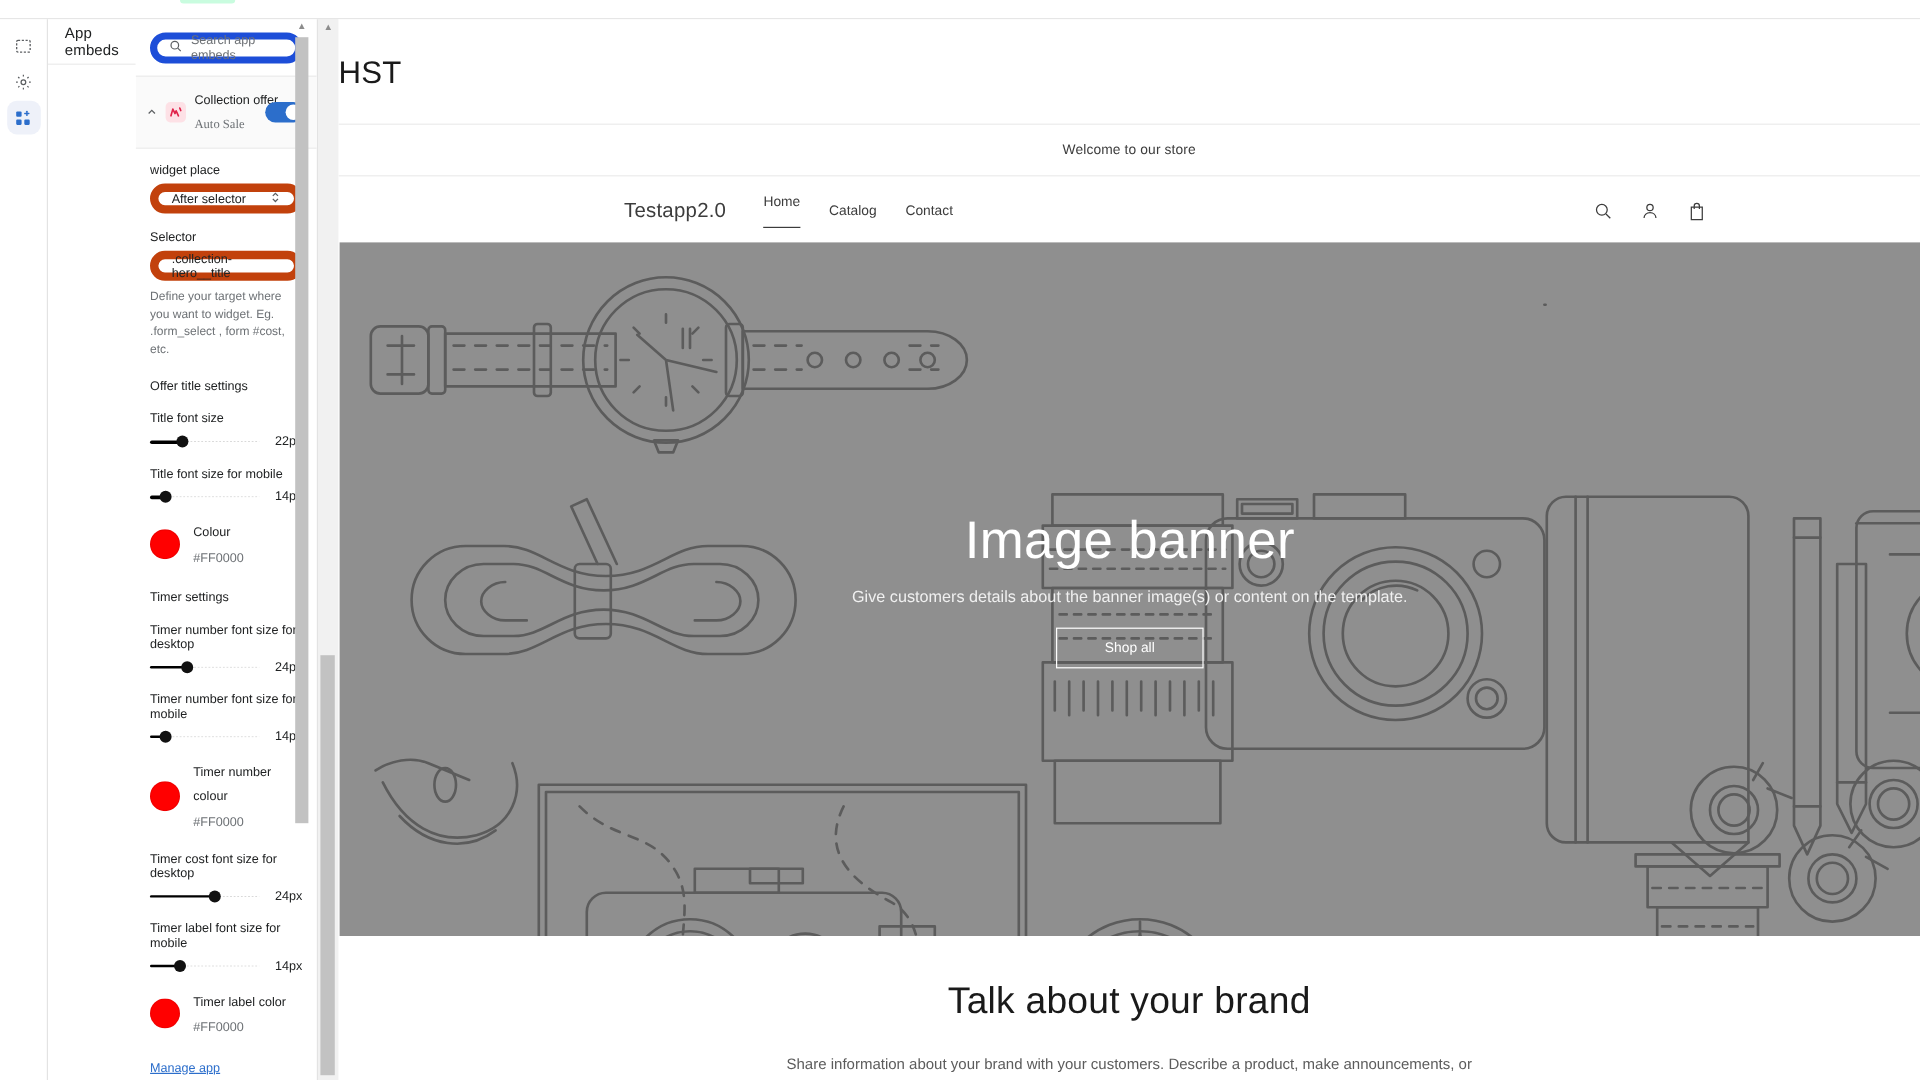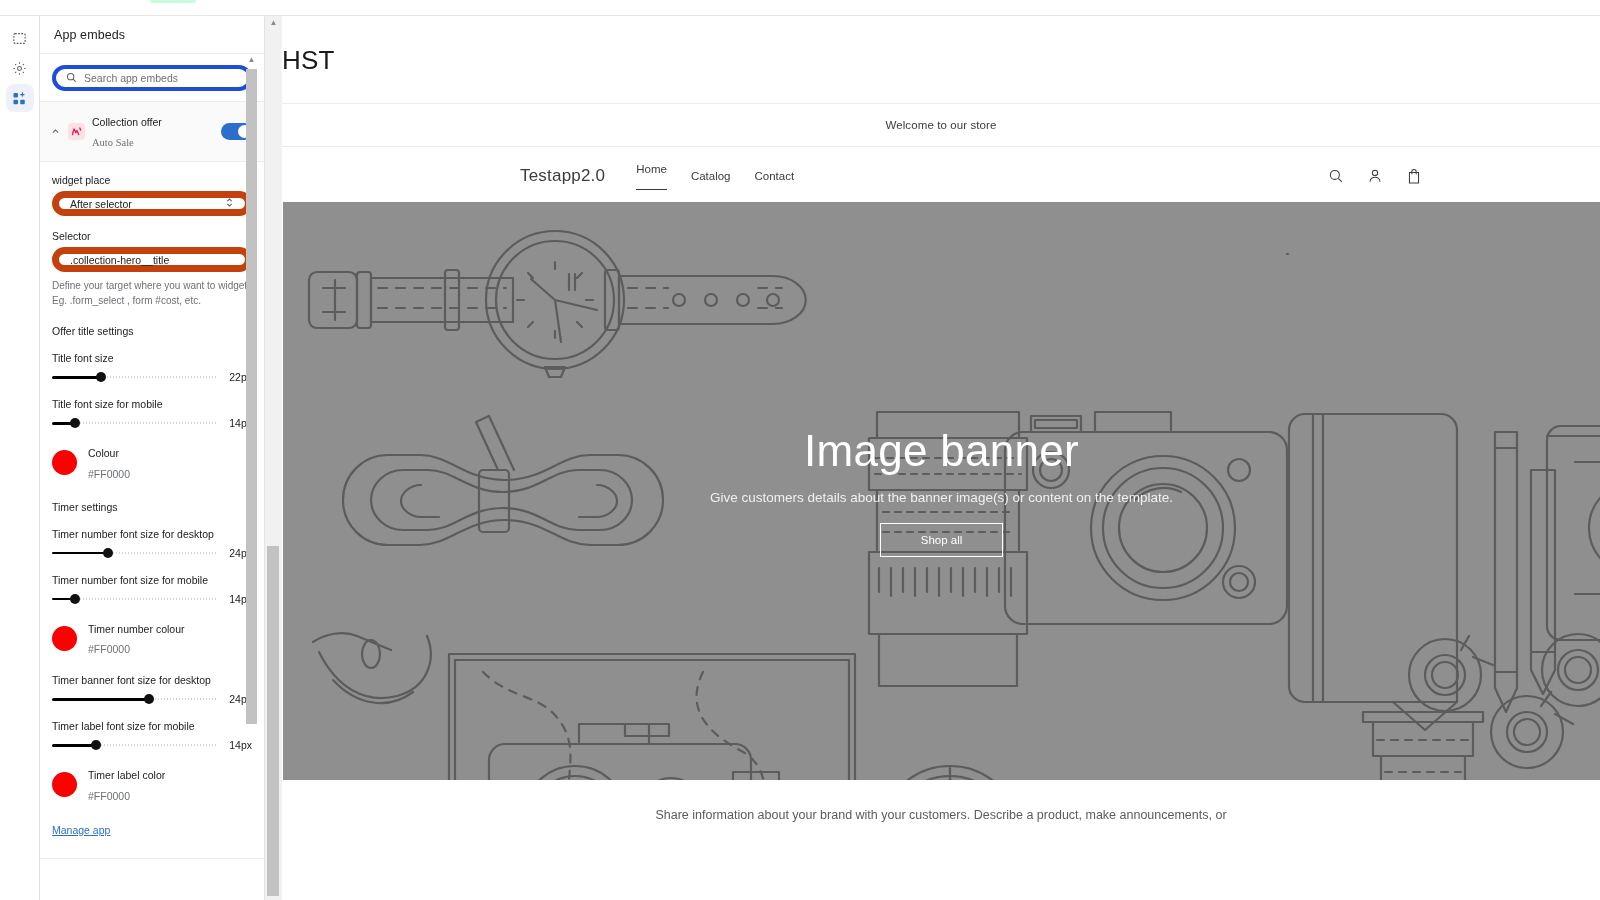--- a/index.html
+++ b/index.html
@@ -32,33 +32,33 @@
     width:28px; height:28px; border-radius:8px;
     display:flex; align-items:center; justify-content:center;
     cursor:pointer; color:#5c5f62;
   }
   .rail-btn.active { background:#eef1f9; color:#2c6ecb; }
 
   
   .panel {
     position:absolute; left:40px; top:16px; width:225px; height:884px;
     background:#ffffff; border-right:1px solid #e3e3e3;
-    display:flex; flex-direction:column;
+    display:flex; flex-direction:row;
   }
   .panel-head {
     height:38px; flex:0 0 38px; display:flex; align-items:center;
     padding:0 14px; border-bottom:1px solid #ececec;
   }
   .panel-head-title { font-size:12.5px; color:#202223; letter-spacing:.1px; }
 
   .panel-scroll { flex:1 1 auto; overflow:hidden; position:relative; }
 
   .search-wrap { padding:11px 12px 10px 12px; }
   .search-box {
-    height:26px; border:4px solid #1d4ed8; border-radius:14px;
+    height:26px; border:6px solid #1d4ed8; border-radius:14px;
     display:flex; align-items:center; gap:7px; padding:0 10px; background:#fff;
   }
   .search-box .ph { font-size:10.5px; color:#6d7175; }
 
   .embed-row {
     display:flex; align-items:center; gap:7px;
     padding:9px 11px 10px 9px; border-top:1px solid #ececec; border-bottom:1px solid #ececec;
     background:#fafafa;
   }
   .caret { width:12px; color:#5c5f62; display:flex; align-items:center; justify-content:center; cursor:pointer; }
@@ -305,21 +305,21 @@
         </div>
 
         <div class="color-row">
           <span class="swatch" style="background:#FF0000"></span>
           <span class="color-texts">
             <span class="color-name">Timer number colour</span><br>
             <span class="color-hex">#FF0000</span>
           </span>
         </div>
 
-        <div class="slider-label">Timer banner font size for desktop</div>
+        <div class="slider-label">Timer cost font size for desktop</div>
         <div class="slider-row">
           <div class="slider">
             <div class="track-dot"></div>
             <div class="track-fill" style="width:59%"></div>
             <div class="knob" style="left:calc(59% - 5px)"></div>
           </div>
           <span class="slider-value">24px</span>
         </div>
 
         <div class="slider-label">Timer label font size for mobile</div>
@@ -528,16 +528,17 @@
       </svg>
 
       <div class="banner-copy">
         <div class="banner-h1">Image banner</div>
         <div class="banner-p">Give customers details about the banner image(s) or content on the template.</div>
         <button class="banner-btn">Shop all</button>
       </div>
     </div>
 
     <div class="brandsec">
+      <h2>Talk about your brand</h2>
       <p>Share information about your brand with your customers. Describe a product, make announcements, or</p>
     </div>
   </div>
 </div>
 
 </body></html>

